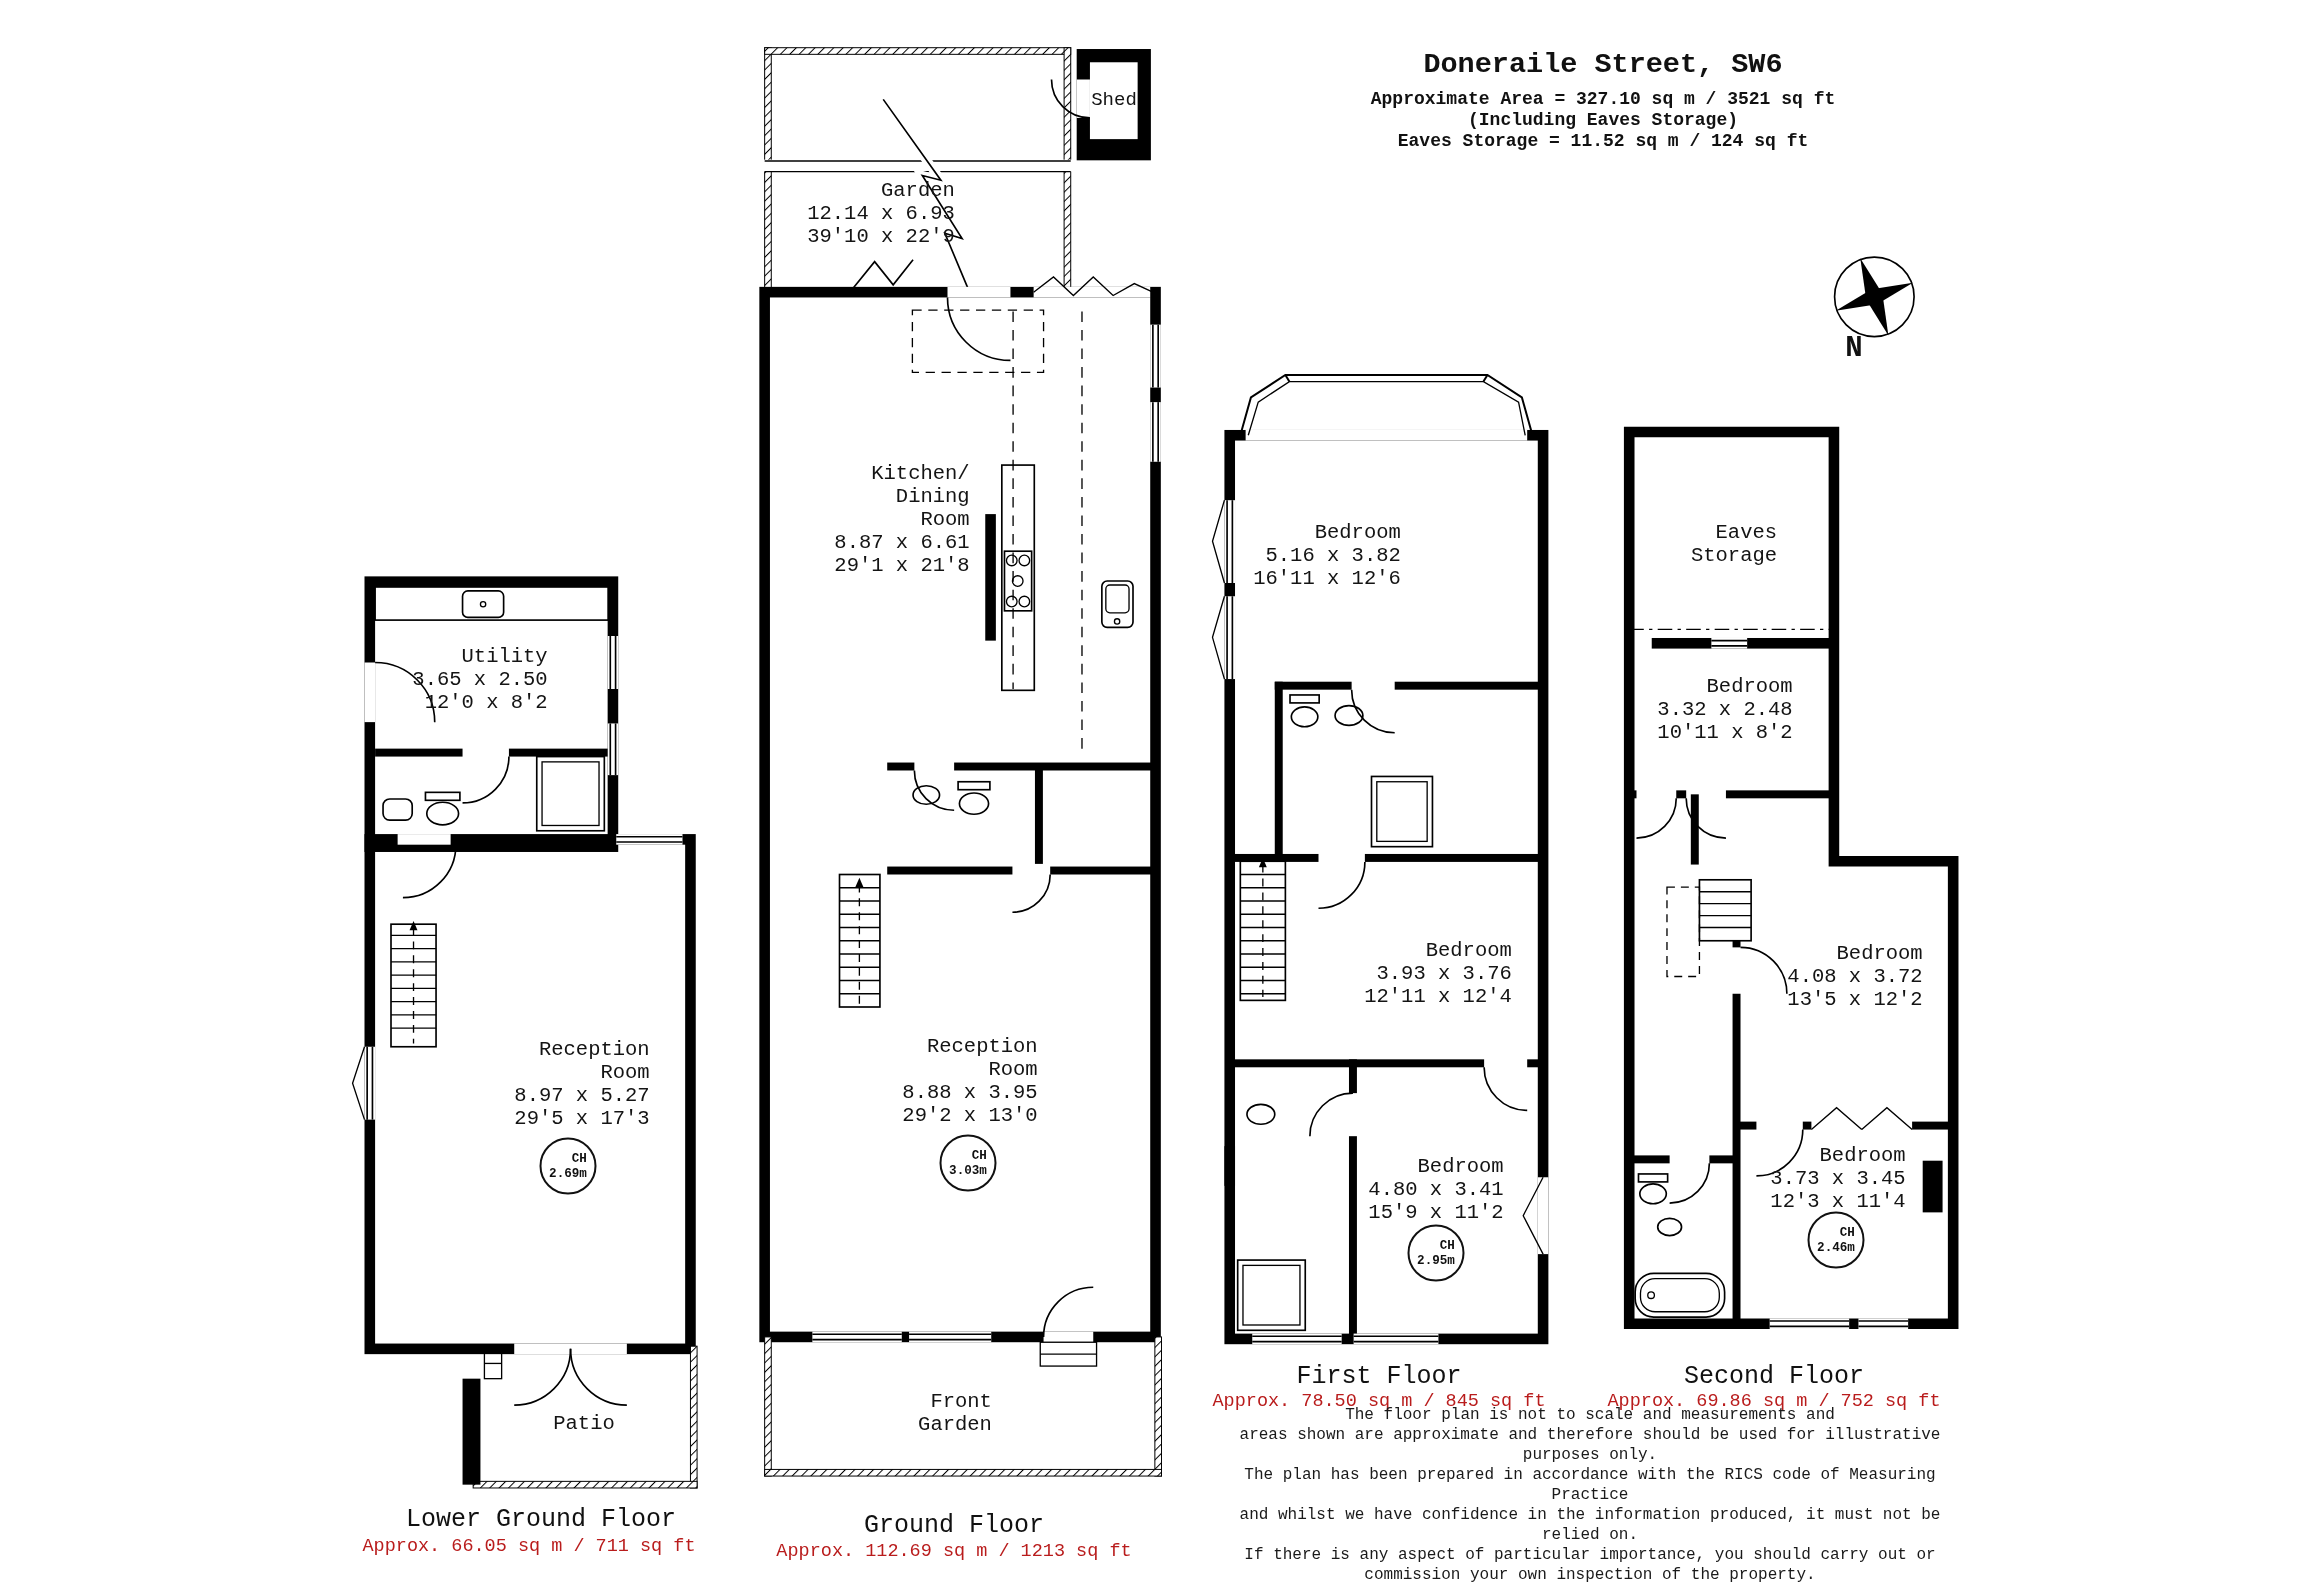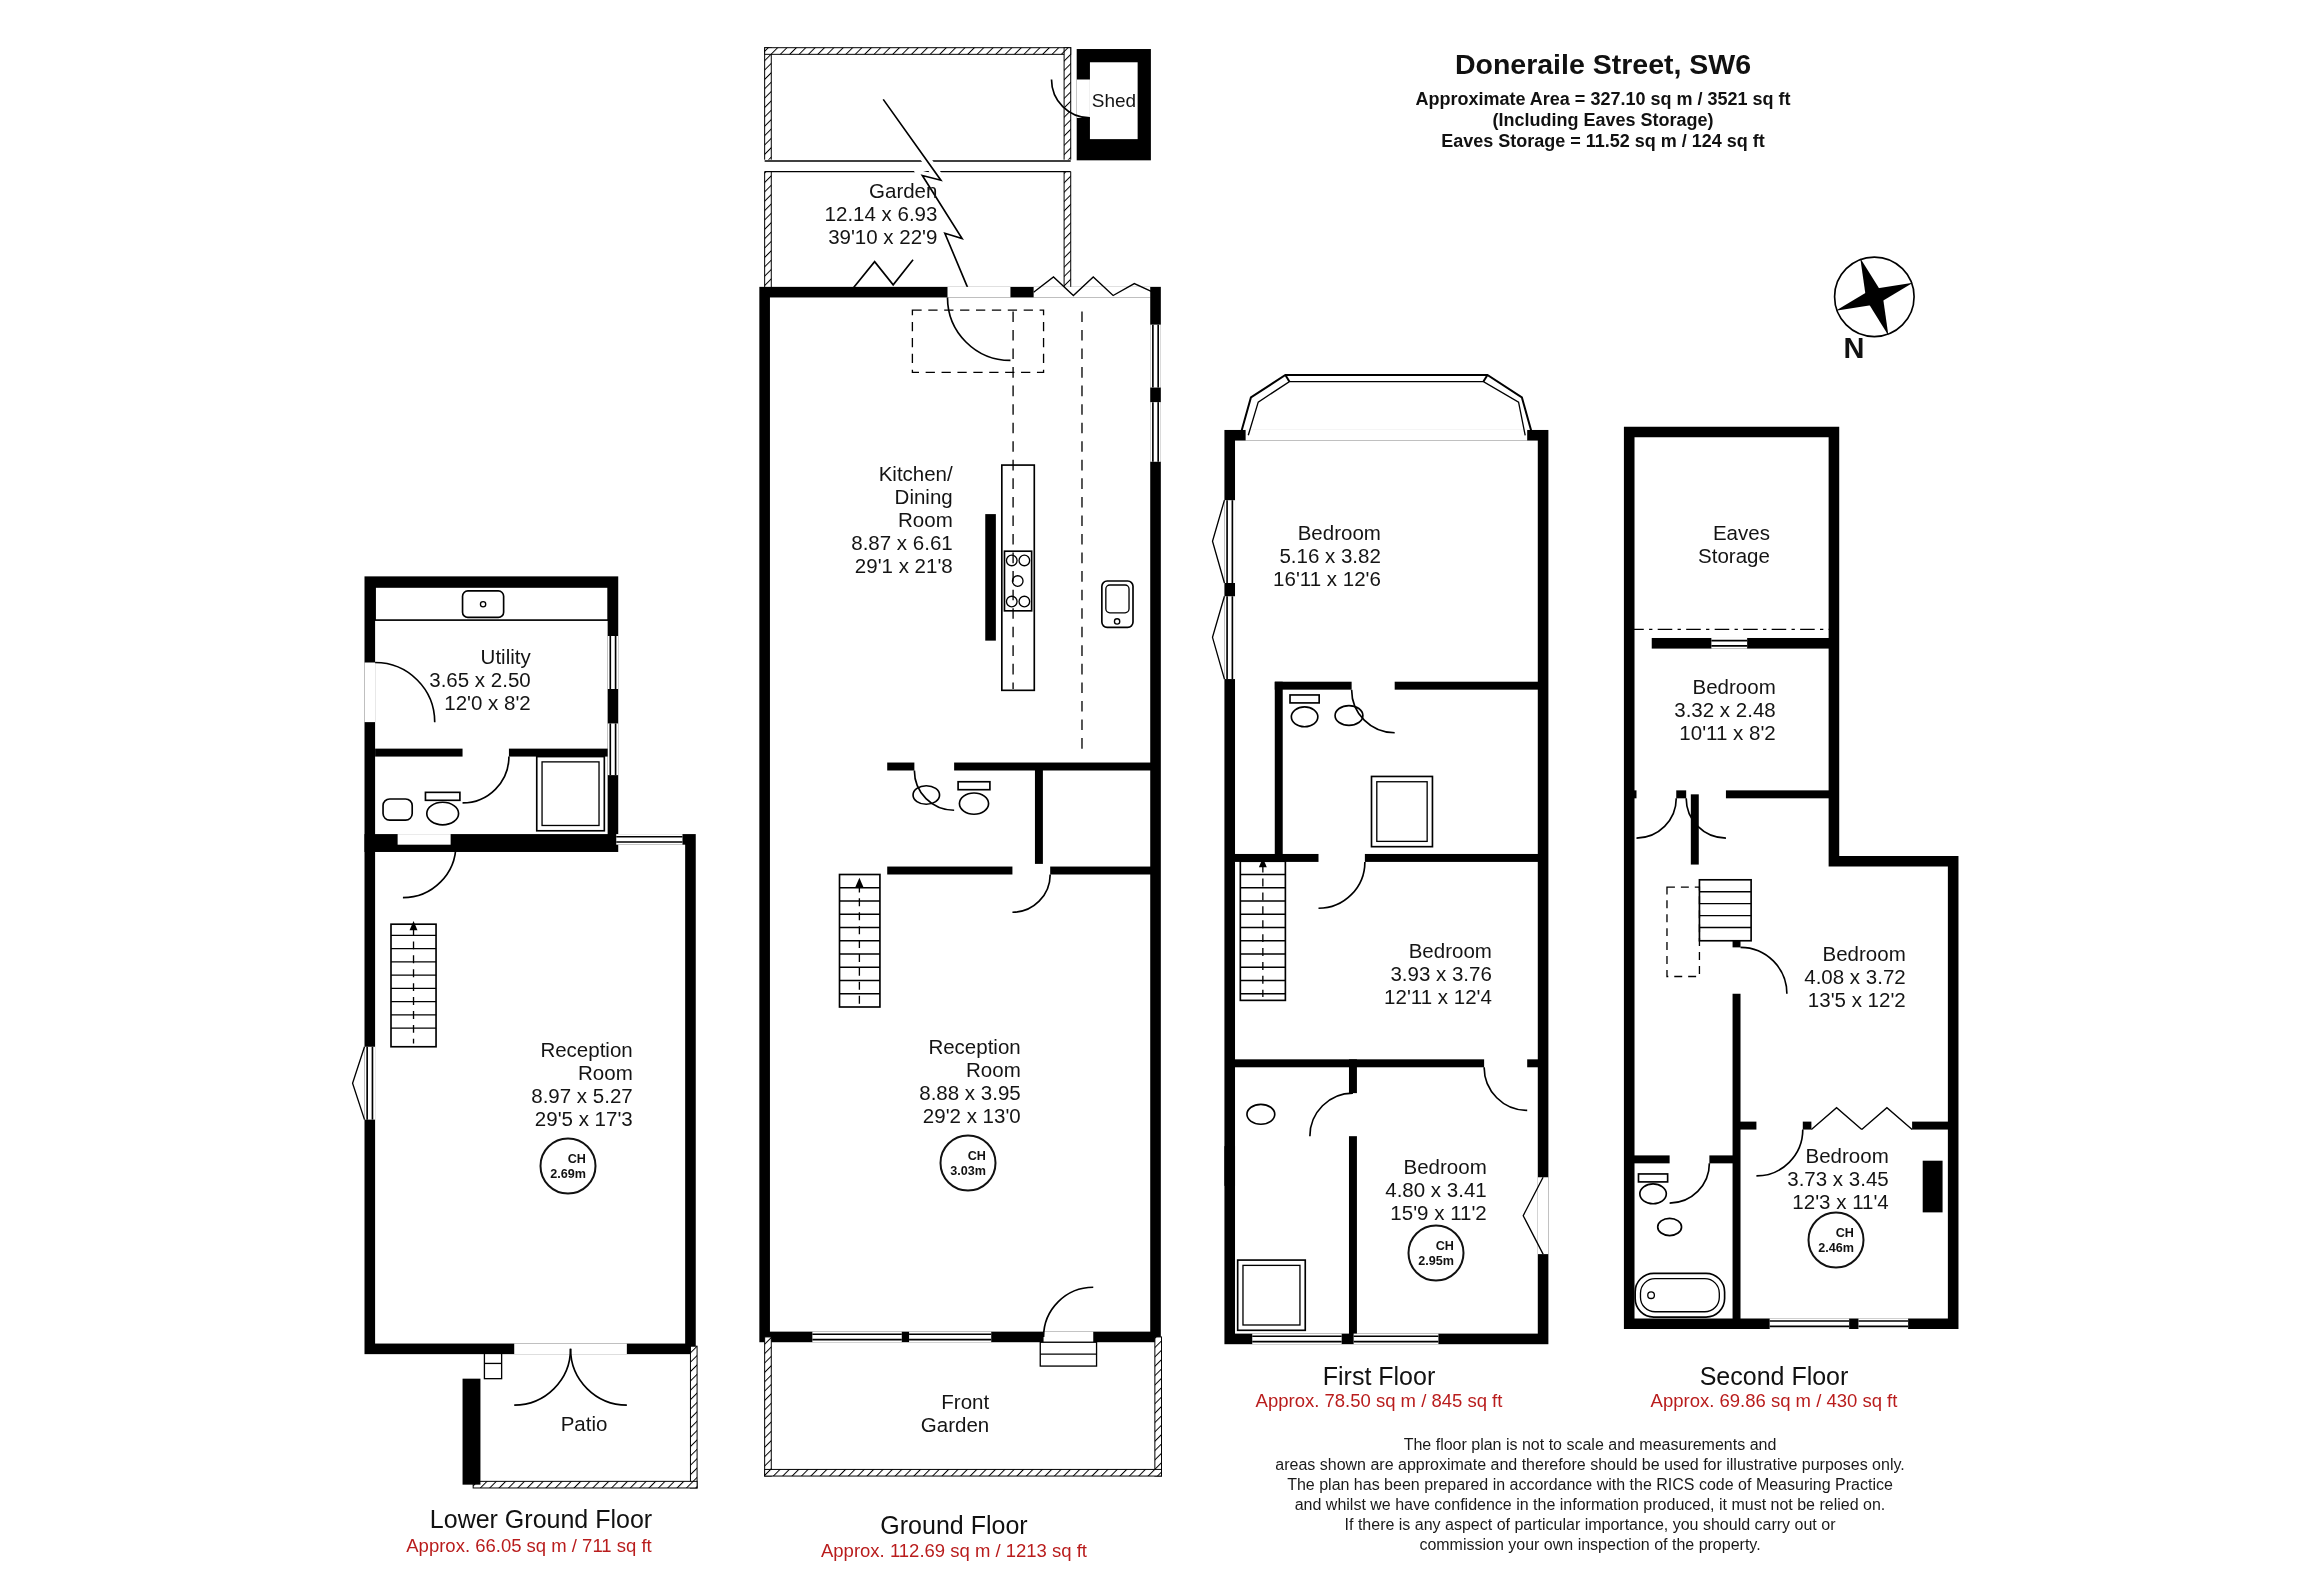--- a/index.html
+++ b/index.html
@@ -1,17 +1,17 @@
 <!DOCTYPE html>
 <html style="font-size:10.6px"><head>
 <meta charset="utf-8">
 <style>
   html,body{margin:0;padding:0;background:#fff;}
   .page{position:relative;width:2319px;height:1590px;background:#fff;overflow:hidden;
-        font-family:Liberation Sans, sans-serif;color:#111;}
+        font-family:Liberation Mono, monospace;color:#111;}
   svg{position:absolute;left:0;top:0;}
   .lbl{position:absolute;transform:translate(-50%,-50%);text-align:right;
        white-space:pre-line;font-size:20.5px;line-height:1.12;color:#141414;}
   .small{font-size:19px;}
   .ch{position:absolute;transform:translate(-50%,-50%);width:53px;height:53px;
       border:2px solid #111;border-radius:50%;display:flex;align-items:center;justify-content:center;
       text-align:right;white-space:pre-line;font-size:12.6px;font-weight:700;line-height:1.15;}
   .floor-name{position:absolute;transform:translate(-50%,-50%);font-size:25px;font-weight:500;
       white-space:nowrap;color:#111;}
   .floor-approx{position:absolute;transform:translate(-50%,-50%);font-size:18.5px;font-weight:400;
@@ -396,21 +396,21 @@
 10'11 x 8'2</div>
 <div class="lbl" style="left:1855px;top:977px">Bedroom
 4.08 x 3.72
 13'5 x 12'2</div>
 <div class="lbl" style="left:1838px;top:1179px">Bedroom
 3.73 x 3.45
 12'3 x 11'4</div>
 <div class="ch" style="left:1836px;top:1240px">CH
 2.46m</div>
 <div class="floor-name" style="left:1774px;top:1376px">Second Floor</div>
-<div class="floor-approx" style="left:1774px;top:1401px">Approx. 69.86 sq m / 430 sq ft</div>
+<div class="floor-approx" style="left:1774px;top:1401px">Approx. 69.86 sq m / 752 sq ft</div>
 
 <div class="disc" style="left:1590px;top:1495px">The floor plan is not to scale and measurements and
 areas shown are approximate and therefore should be used for illustrative purposes only.
 The plan has been prepared in accordance with the RICS code of Measuring Practice
 and whilst we have confidence in the information produced, it must not be relied on.
 If there is any aspect of particular importance, you should carry out or
 commission your own inspection of the property.</div>
 
 </div>
 

